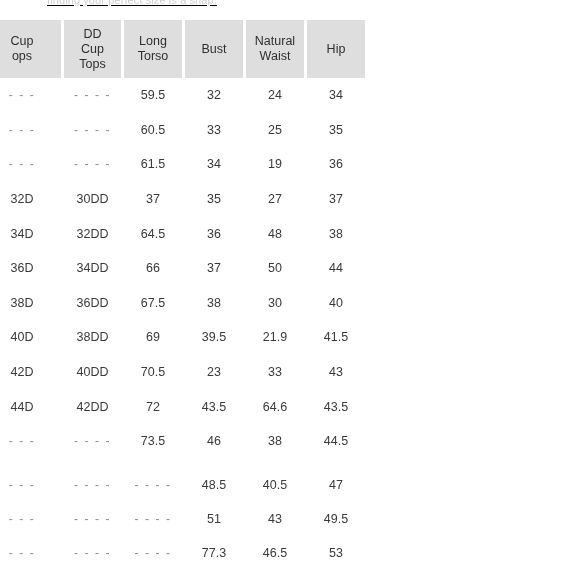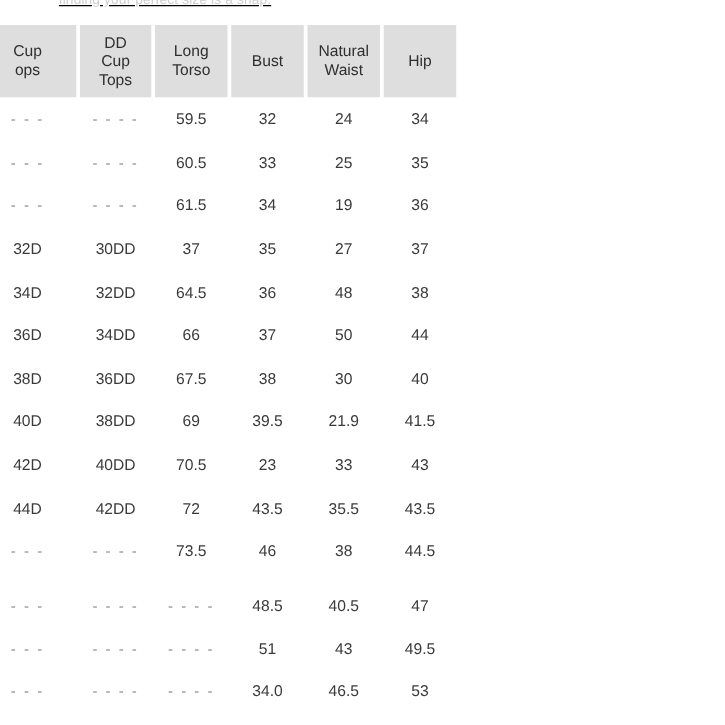--- a/index.html
+++ b/index.html
@@ -212,21 +212,21 @@
           <td>70.5</td>
           <td>23</td>
           <td>33</td>
           <td>43</td>
         </tr>
         <tr>
           <td>44D</td>
           <td>42DD</td>
           <td>72</td>
           <td>43.5</td>
-          <td>35.5</td>
+          <td>64.6</td>
           <td>43.5</td>
         </tr>
         <tr>
           <td class="dash">- - -</td>
           <td class="dash">- - - -</td>
           <td>73.5</td>
           <td>46</td>
           <td>38</td>
           <td>44.5</td>
         </tr>
@@ -243,19 +243,19 @@
           <td class="dash">- - - -</td>
           <td class="dash">- - - -</td>
           <td>51</td>
           <td>43</td>
           <td>49.5</td>
         </tr>
         <tr>
           <td class="dash">- - -</td>
           <td class="dash">- - - -</td>
           <td class="dash">- - - -</td>
-          <td>34.0</td>
+          <td>77.3</td>
           <td>46.5</td>
           <td>53</td>
         </tr>
       </tbody>
   </table>
 </div>
 
 </body></html>

